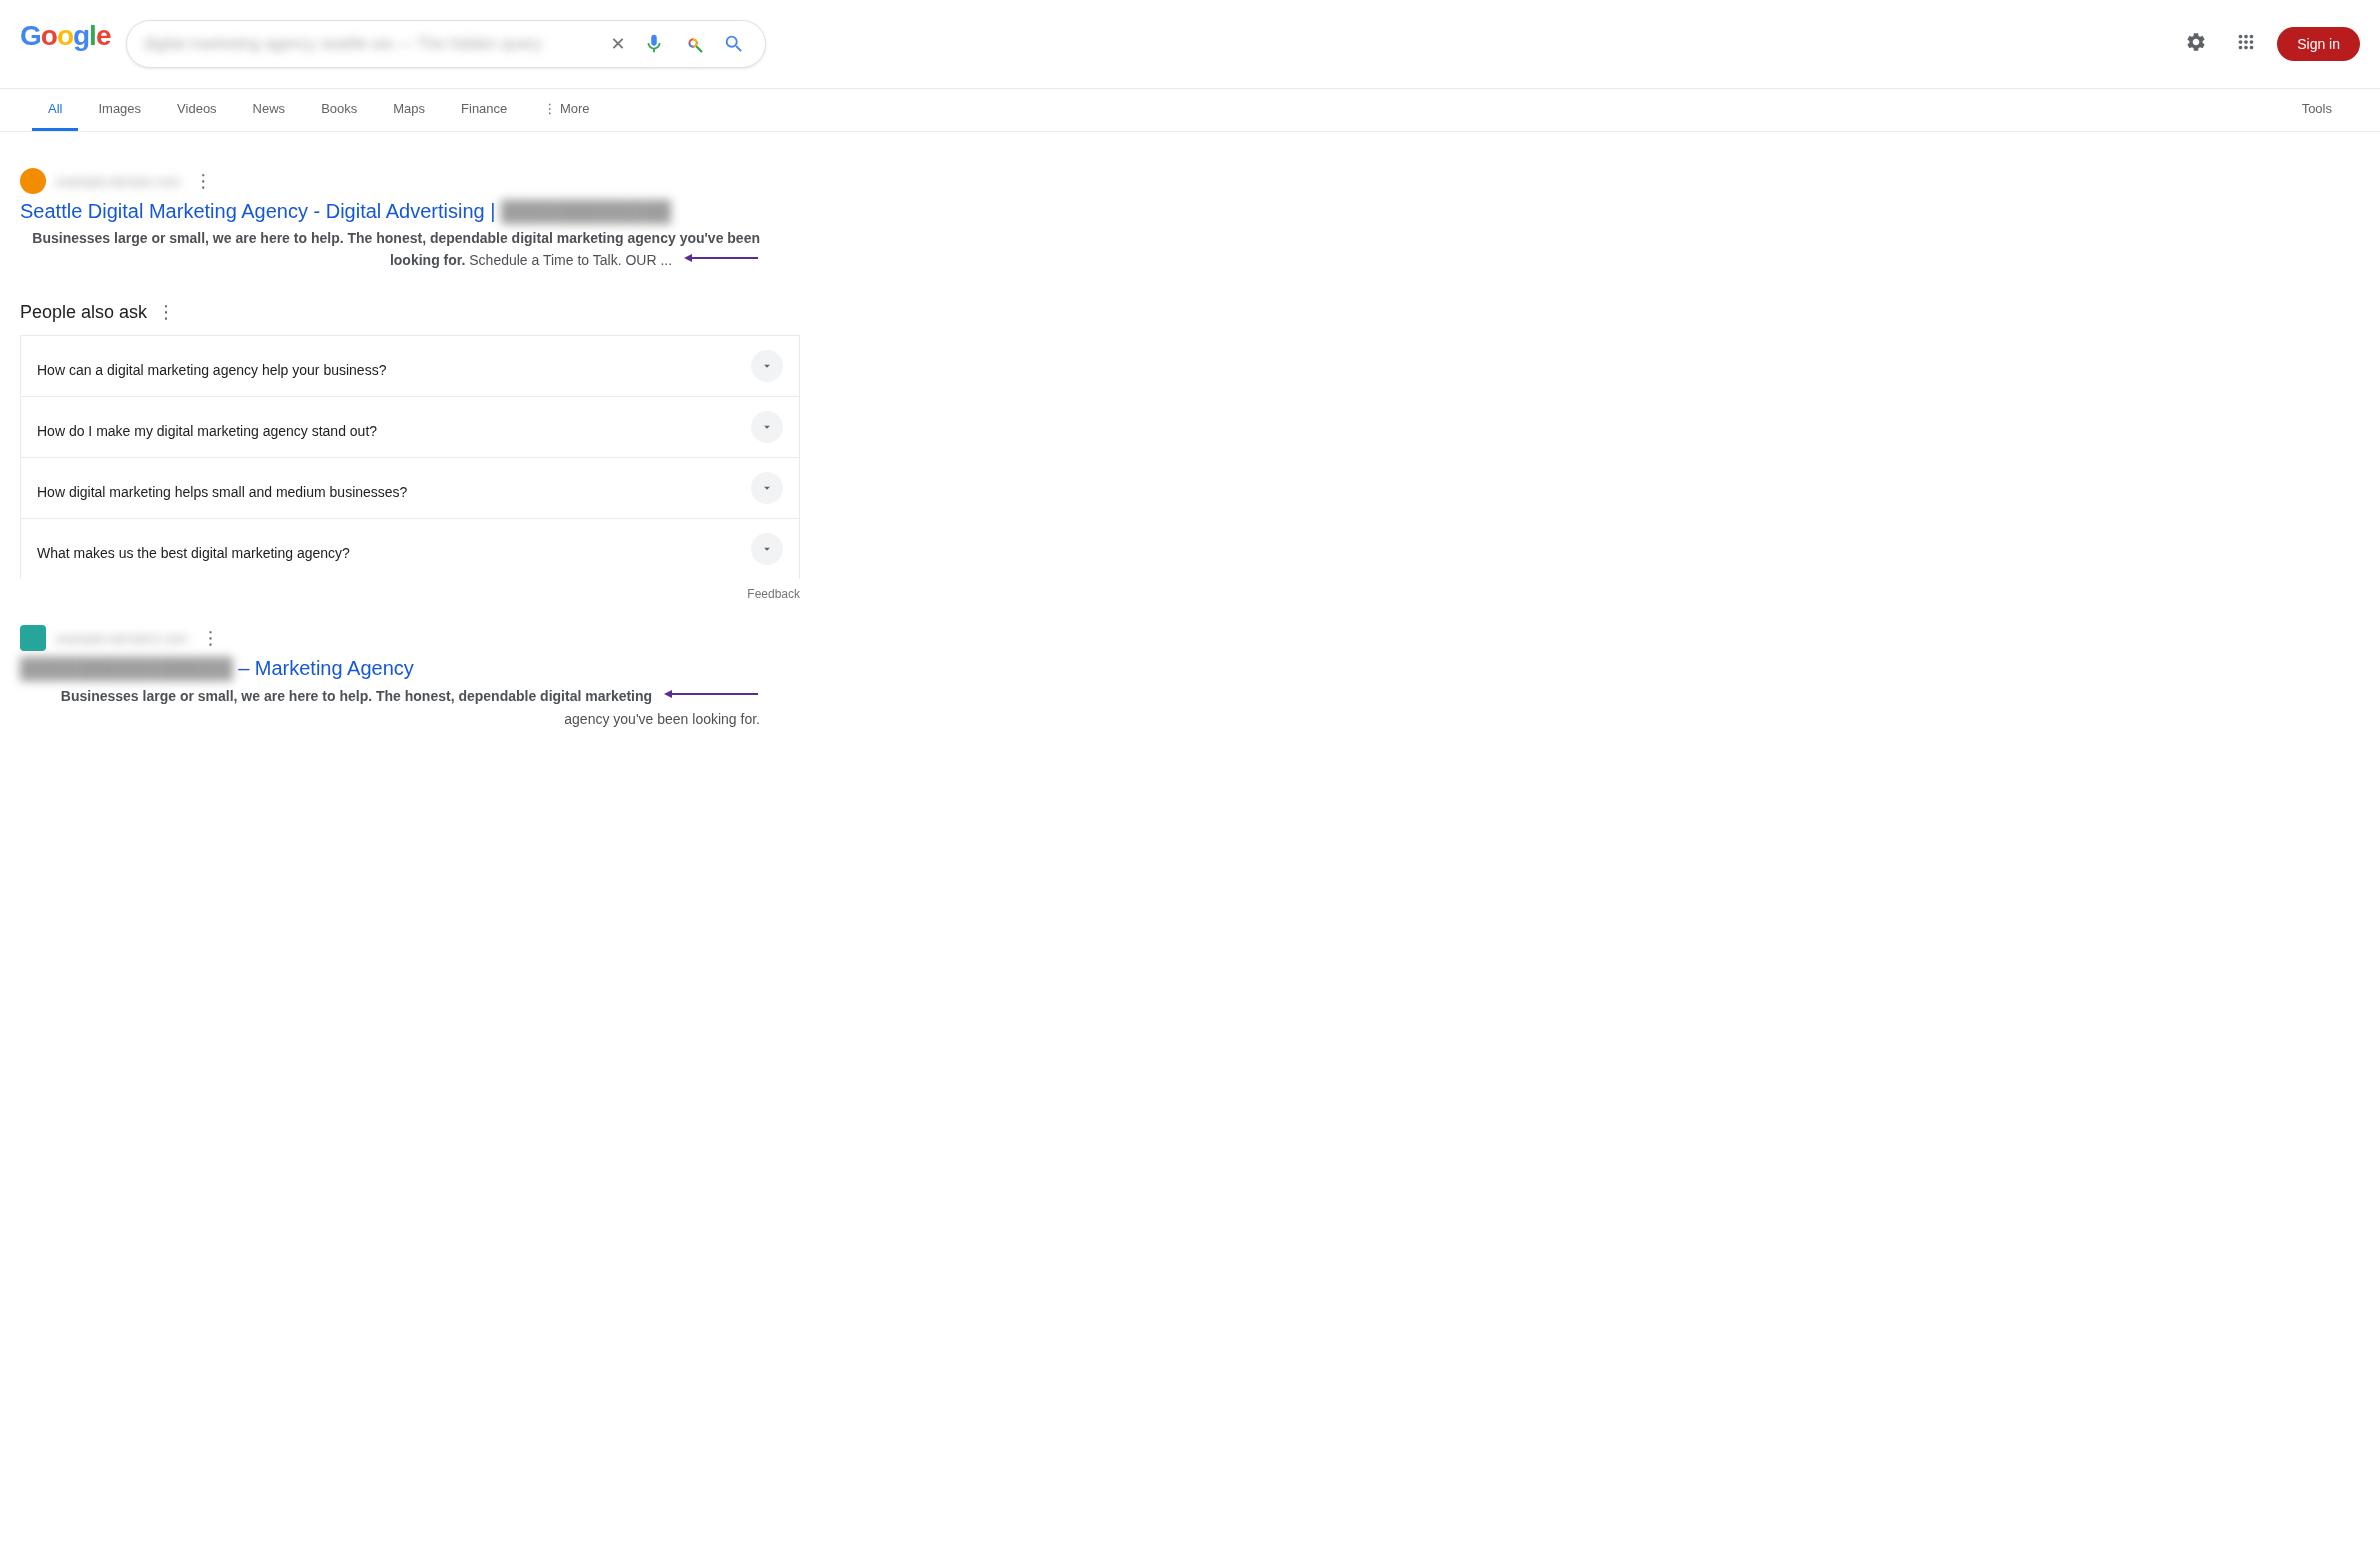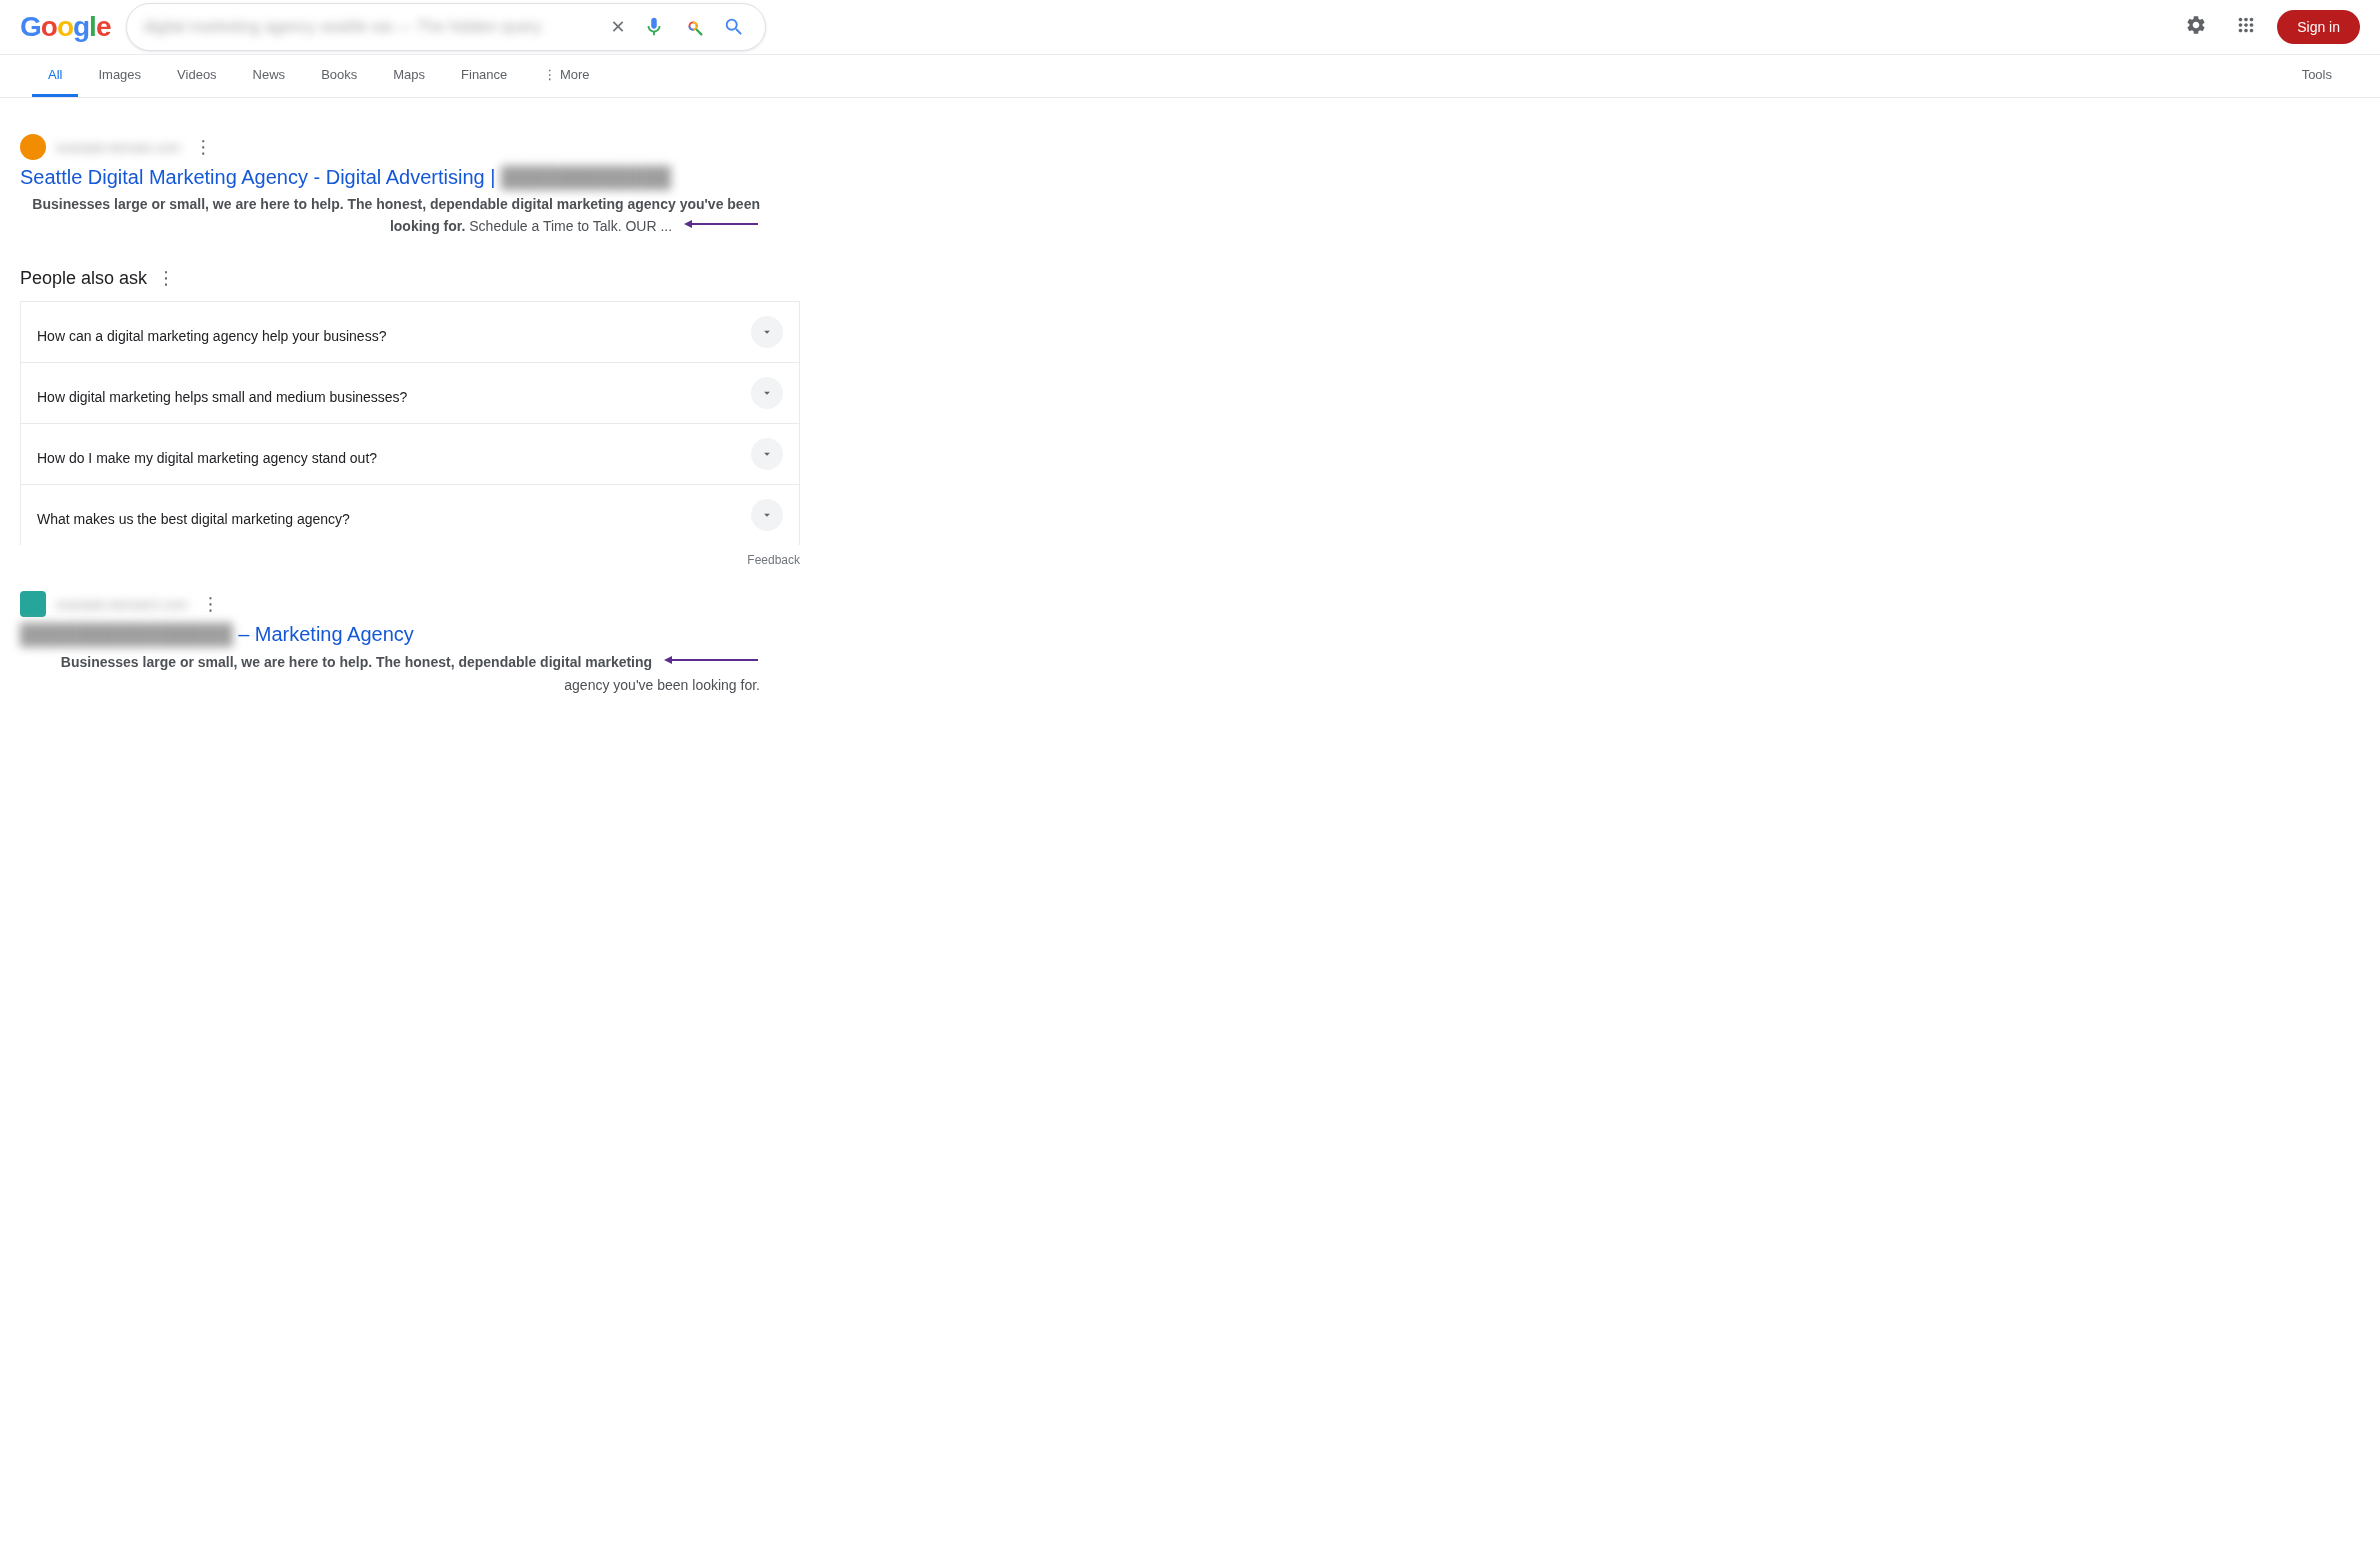--- a/index.html
+++ b/index.html
@@ -6,22 +6,21 @@
     body {
       font-family: Arial, sans-serif;
       background: #fff;
       color: #202124;
       font-size: 14px;
     }
 
     
     .header {
       display: flex;
-      align-items: center;
-      padding: 3px 20px;
+      padding: 20px 20px;
       gap: 16px;
       border-bottom: 1px solid #e8eaed;
     }
     .google-logo {
       font-size: 28px;
       font-weight: bold;
       letter-spacing: -1px;
       text-decoration: none;
       white-space: nowrap;
     }
@@ -352,30 +351,30 @@
     <div class="paa-item">
       <span class="paa-question">How can a digital marketing agency help your business?</span>
       <div class="paa-chevron">
         <svg width="14" height="14" viewBox="0 0 24 24">
           <path d="M7 10l5 5 5-5z" fill="#5f6368"></path>
         </svg>
       </div>
     </div>
 
     <div class="paa-item">
-      <span class="paa-question">How digital marketing helps small and medium businesses?</span>
+      <span class="paa-question">How do I make my digital marketing agency stand out?</span>
       <div class="paa-chevron">
         <svg width="14" height="14" viewBox="0 0 24 24">
           <path d="M7 10l5 5 5-5z" fill="#5f6368"></path>
         </svg>
       </div>
     </div>
 
     <div class="paa-item">
-      <span class="paa-question">How do I make my digital marketing agency stand out?</span>
+      <span class="paa-question">How digital marketing helps small and medium businesses?</span>
       <div class="paa-chevron">
         <svg width="14" height="14" viewBox="0 0 24 24">
           <path d="M7 10l5 5 5-5z" fill="#5f6368"></path>
         </svg>
       </div>
     </div>
 
     <div class="paa-item">
       <span class="paa-question">What makes us the best digital marketing agency?</span>
       <div class="paa-chevron">

